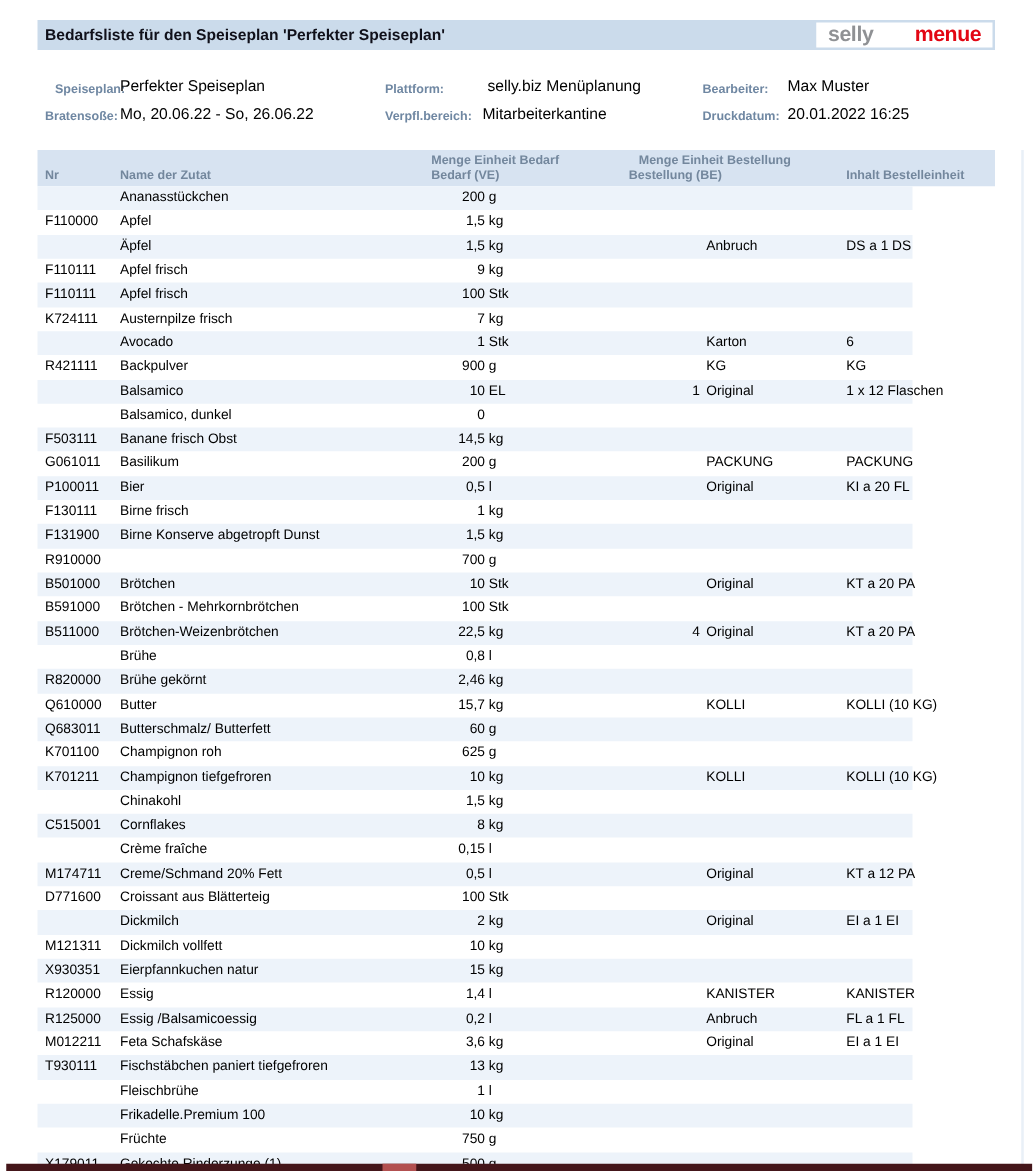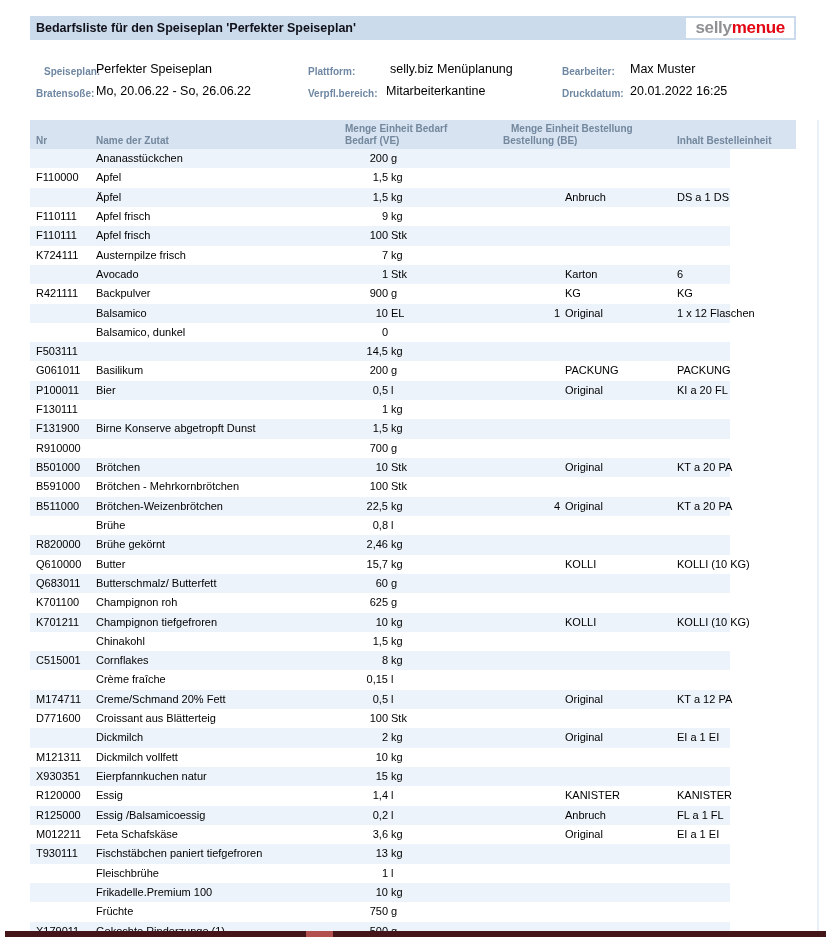--- a/index.html
+++ b/index.html
@@ -8,21 +8,21 @@
     font-family:"Liberation Sans", sans-serif;overflow:hidden;
   }
   
   .titlebar{position:absolute;left:30px;top:16px;width:766px;height:24px;background:#cbdbeb;}
   .titlebar .title{
     position:absolute;left:6px;top:0;line-height:24px;
     font-size:12.5px;font-weight:700;color:#10101a;white-space:nowrap;
   }
   .logobox{
     position:absolute;right:2px;top:2px;height:20px;background:#ffffff;
-    display:flex;align-items:center;padding:0 9px;
+    display:flex;align-items:center;padding:0 9px;gap:33px;
   }
   .logobox .lg1{font-size:17px;font-weight:700;color:#8f9194;letter-spacing:-0.3px;}
   .logobox .lg2{font-size:17px;font-weight:700;color:#e30613;letter-spacing:-0.3px;}
   
   .meta-label{
     position:absolute;font-size:10px;font-weight:700;color:#6f87a2;white-space:nowrap;
   }
   .meta-value{
     position:absolute;font-size:12.5px;font-weight:400;color:#000;white-space:nowrap;
   }
@@ -181,20 +181,21 @@
     <span class="c nr"></span>
     <span class="c name">Balsamico, dunkel</span>
     <span class="c bm">0</span>
     <span class="c be"></span>
     <span class="c sm"></span>
     <span class="c se"></span>
     <span class="c inhalt"></span>
   </div>
       <div class="row stripe">
     <span class="c nr">F503111</span>
+    <span class="c name">Banane frisch Obst</span>
     <span class="c bm">14,5</span>
     <span class="c be">kg</span>
     <span class="c sm"></span>
     <span class="c se"></span>
     <span class="c inhalt"></span>
   </div>
       <div class="row">
     <span class="c nr">G061011</span>
     <span class="c name">Basilikum</span>
     <span class="c bm">200</span>
@@ -207,20 +208,21 @@
     <span class="c nr">P100011</span>
     <span class="c name">Bier</span>
     <span class="c bm">0,5</span>
     <span class="c be">l</span>
     <span class="c sm"></span>
     <span class="c se">Original</span>
     <span class="c inhalt">KI a 20 FL</span>
   </div>
       <div class="row">
     <span class="c nr">F130111</span>
+    <span class="c name">Birne frisch</span>
     <span class="c bm">1</span>
     <span class="c be">kg</span>
     <span class="c sm"></span>
     <span class="c se"></span>
     <span class="c inhalt"></span>
   </div>
       <div class="row stripe">
     <span class="c nr">F131900</span>
     <span class="c name">Birne Konserve abgetropft Dunst</span>
     <span class="c bm">1,5</span>

